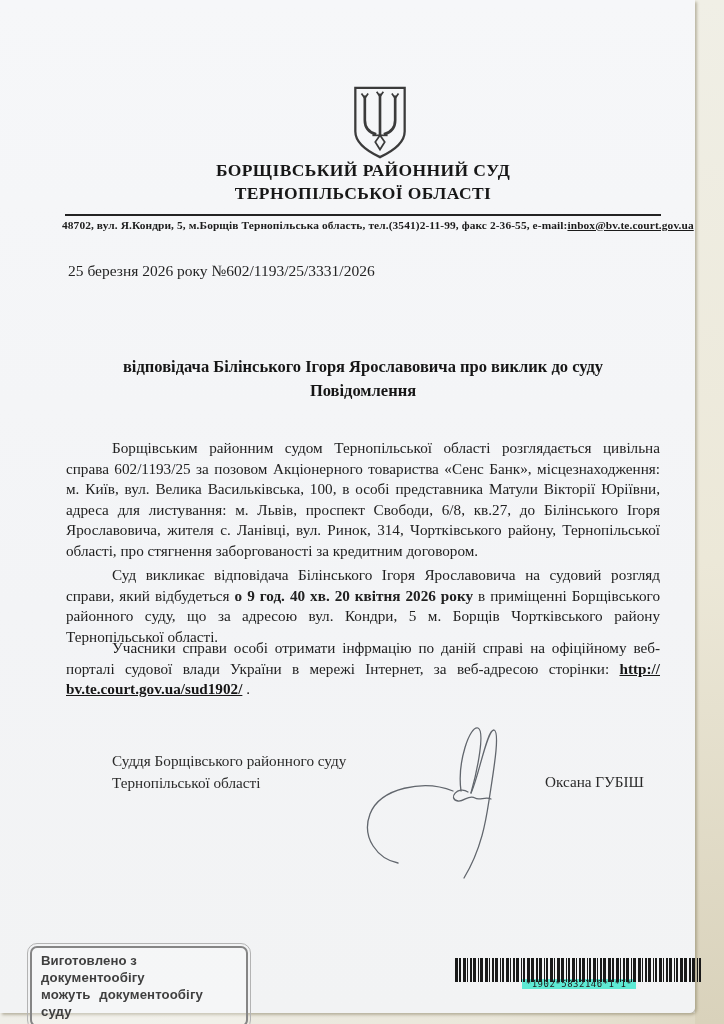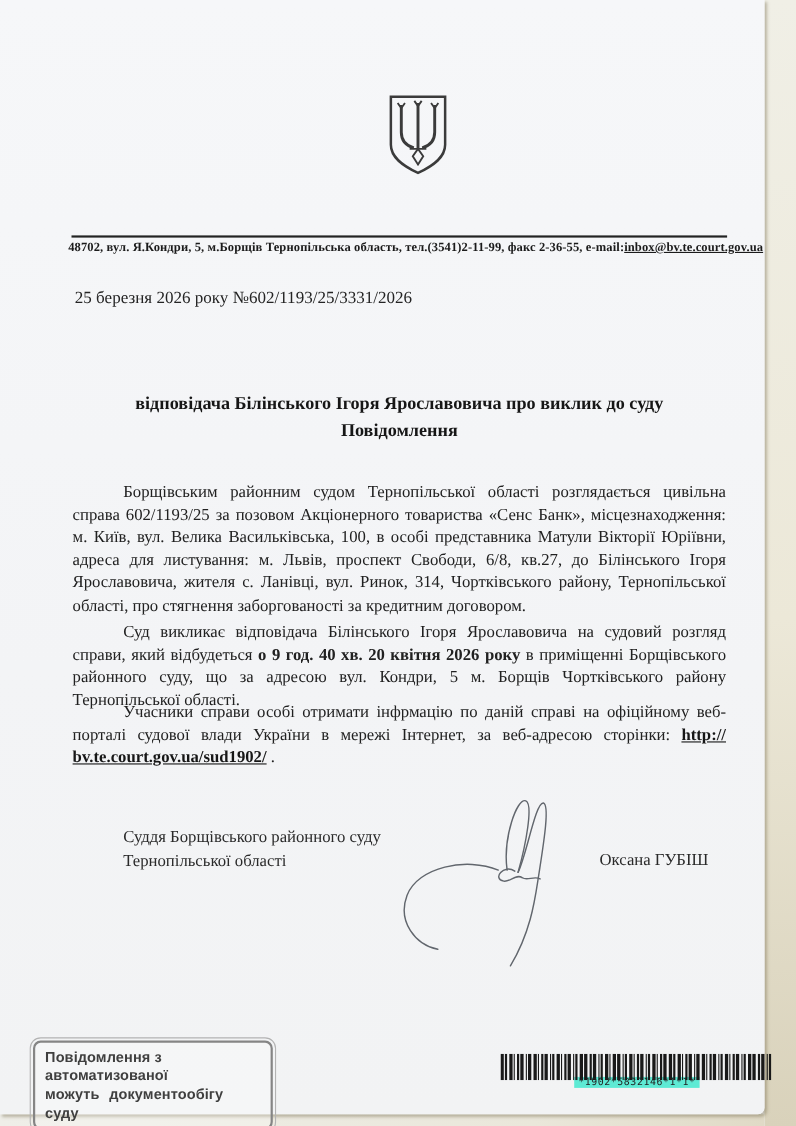--- a/index.html
+++ b/index.html
@@ -90,20 +90,24 @@
     </g>
     <g stroke-width="1.8">
       <path d="M10.5,8 L14,13 L17.5,8"></path>
       <path d="M42.5,8 L46,13 L49.5,8"></path>
       <path d="M26.5,6 L30,11 L33.5,6"></path>
       <path d="M22,52 H38"></path>
       <path d="M30,52 L25,59 L30,67 L35,59 Z"></path>
     </g>
   </svg>
 
+  <div class="court-name">
+    <div>БОРЩІВСЬКИЙ РАЙОННИЙ СУД</div>
+    <div>ТЕРНОПІЛЬСЬКОЇ ОБЛАСТІ</div>
+  </div>
 
   <div class="rule"></div>
 
   <div class="address"><span>48702, вул. Я.Кондри, 5,  м.Борщів Тернопільська область, тел.(3541)2-11-99, факс 2-36-55, e-mail:</span><span class="email">inbox@bv.te.court.gov.ua</span></div>
 
   <div class="dateline">25 березня 2026 року №602/1193/25/3331/2026</div>
 
   <div class="doc-title">
     <div>відповідача Білінського Ігоря Ярославовича про виклик до суду</div>
     <div>Повідомлення</div>
@@ -123,21 +127,21 @@
   <svg class="sig-scribble" viewBox="350 695 165 195" fill="none" stroke="#5a5f66" stroke-width="1.3" stroke-linecap="round" opacity="0.95">
     <path d="M461,791 C457,762 470,725 478,728 C485,731 478,768 471,793"></path>
     <path d="M471,793 C479,776 487,729 494,730 C500,732 494,768 490,794 C487,812 484,845 464,878"></path>
     <path d="M468,792 C458,785 447,799 458,801 C464,802 469,794 475,798 C479,801 486,796 491,799"></path>
     <path d="M453,791 C424,779 380,788 370,814 C361,838 378,859 398,863"></path>
   </svg>
 
   <div class="sig-name">Оксана ГУБІШ</div>
 
   <div class="stamp">
-    <div>Повідомлення з автоматизованої</div>
+    <div>Виготовлено з документообігу</div>
     <div class="l2">можуть  документообігу суду</div>
   </div>
 
   <div class="barcode">
     <div class="bars" id="barcode-bars">
         <div class="bar" style="width: 3px;"></div>
         <div class="gap" style="width: 1px;"></div>
         <div class="bar" style="width: 2px;"></div>
         <div class="gap" style="width: 2px;"></div>
         <div class="bar" style="width: 3px;"></div>

